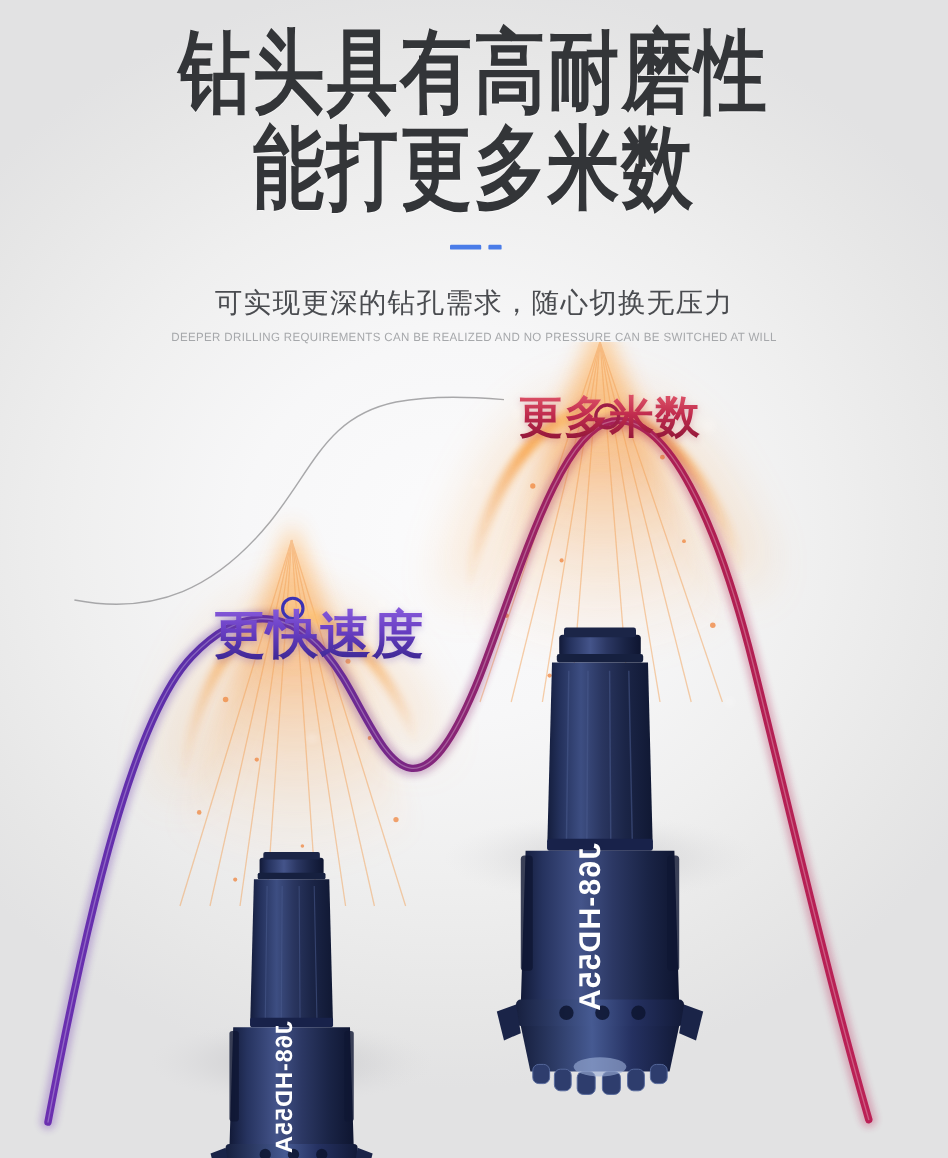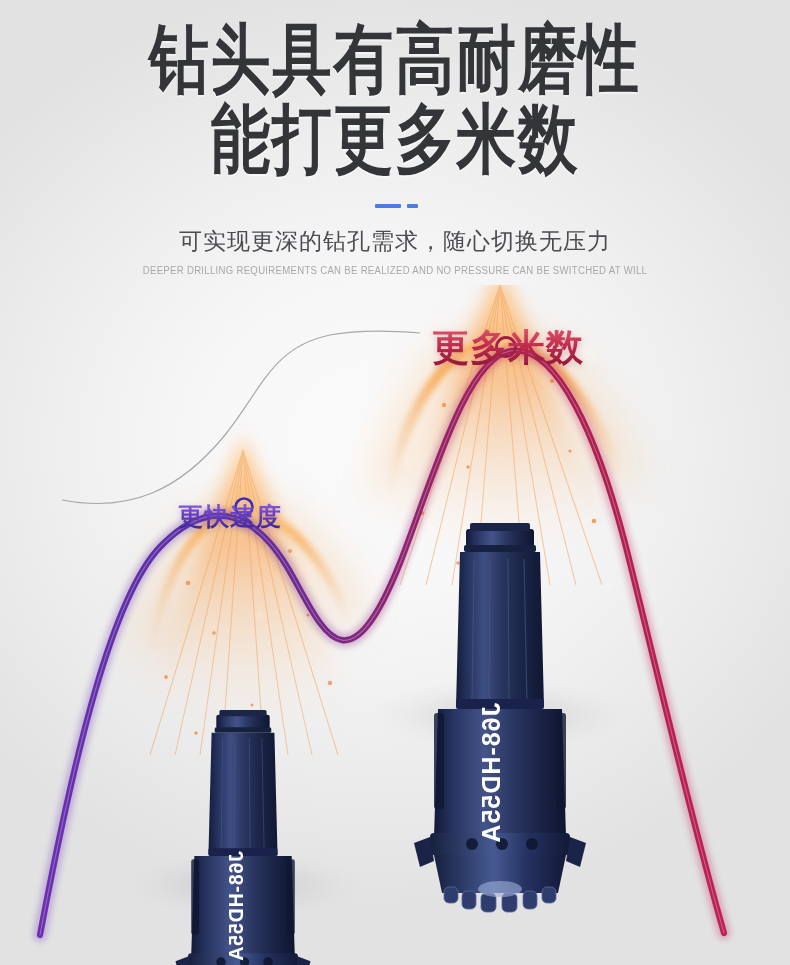--- a/index.html
+++ b/index.html
@@ -28,21 +28,21 @@
     transform:scaleY(1.22) scaleX(.96);transform-origin:center top;}
   #h-line2{font-size:62px;margin-top:18px;
     transform:scaleY(1.22) scaleX(.96);transform-origin:center top;}
   #divider{
     width:790px;height:4px;margin-top:40px;position:relative;
   }
   #divider .seg{position:absolute;height:4px;border-radius:1px;background:#4a7ce8;top:0;}
   #divider .seg.long{left:375px;width:26px;}
   #divider .seg.short{left:407px;width:11px;}
   #subtitle{
-    margin-top:18px;font-size:23px;color:#4a4c50;letter-spacing:1px;
+    margin-top:29px;font-size:23px;color:#4a4c50;letter-spacing:1px;
     font-family:"DejaVu Sans","Liberation Sans",sans-serif;
   }
   #subtitle-en{
     margin-top:8px;font-size:10px;color:#a6a8ab;letter-spacing:.3px;
     transform:scaleX(.96);
   }
   
   #graphic{position:absolute;left:0;top:285px;width:790px;height:680px;}
   #graphic svg{position:absolute;left:0;top:0;}
 </style>
@@ -307,21 +307,21 @@
           <rect x="23" y="354" width="14" height="18" rx="5"></rect>
           <rect x="42" y="350" width="14" height="16" rx="5"></rect>
         </g>
         <ellipse cx="0" cy="352" rx="22" ry="8" fill="#9fb0d8" opacity="0.6"></ellipse>
         <text x="0" y="236" fill="#ffffff" font-size="25" font-weight="bold" font-family="'Liberation Sans','DejaVu Sans',sans-serif" text-anchor="middle" transform="rotate(-90 0 236) scale(-1,1) translate(0,0)" style="letter-spacing:1px">J68-HD55A</text>
       </g>
     </svg>
 
     <div style="position:absolute;left:178px;top:215px;">
       <span style="font-family:'DejaVu Sans','Liberation Sans',sans-serif;
-                   font-size:25px;font-weight:bold;letter-spacing:1px;
+                   font-size:43px;font-weight:bold;letter-spacing:1px;
                    background:linear-gradient(180deg,#8a5ede 0%,#6a3fc4 42%,#36248c 100%);
                    -webkit-background-clip:text;background-clip:text;color:transparent;
                    -webkit-text-fill-color:transparent;
                    filter:drop-shadow(0 2px 3px rgba(120,90,190,.35));text-align:right;">更快速度</span>
     </div>
 
     <div style="position:absolute;left:432px;top:38px;">
       <span style="font-family:'DejaVu Sans','Liberation Sans',sans-serif;
                    font-size:37px;font-weight:bold;letter-spacing:1px;
                    background:linear-gradient(180deg,#e25a6c 0%,#c12c4e 45%,#8c1436 100%);

